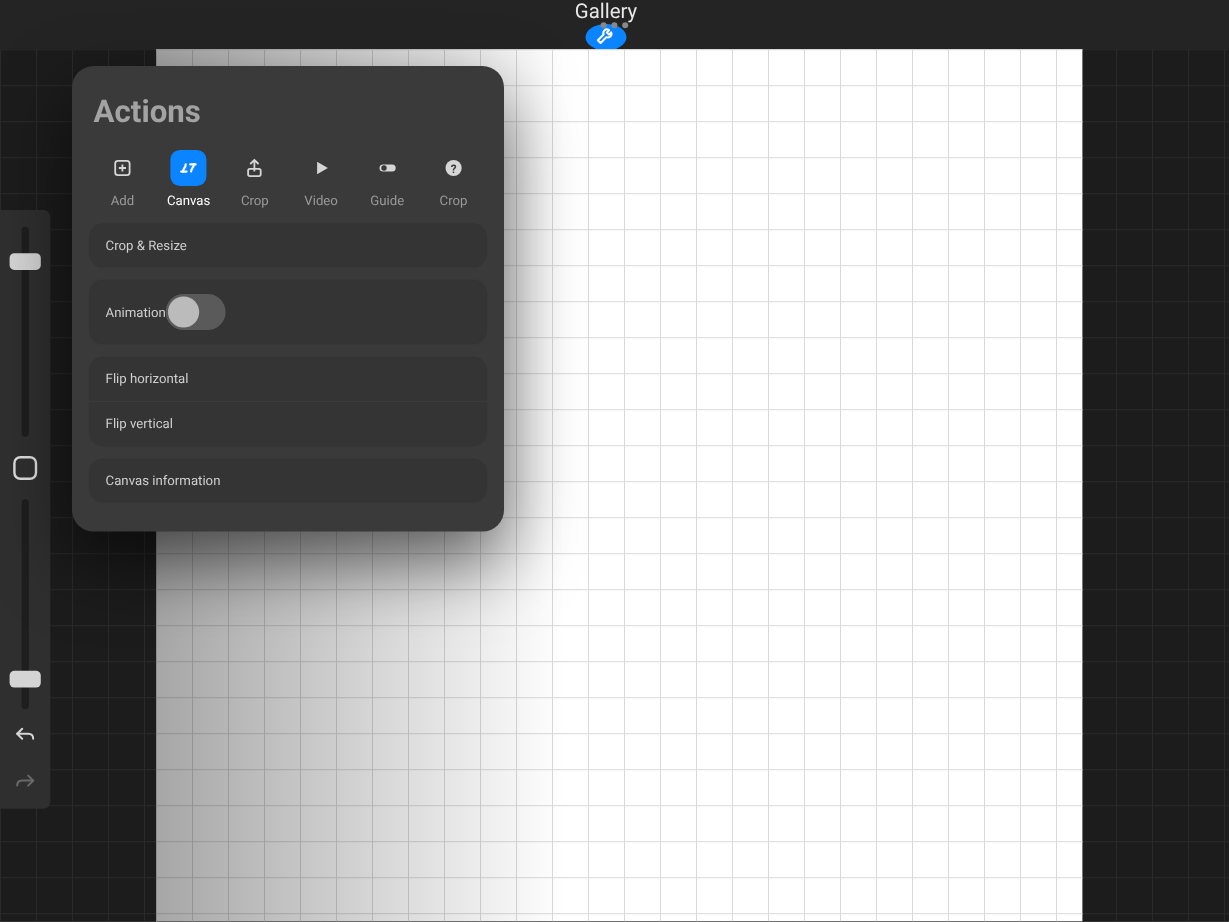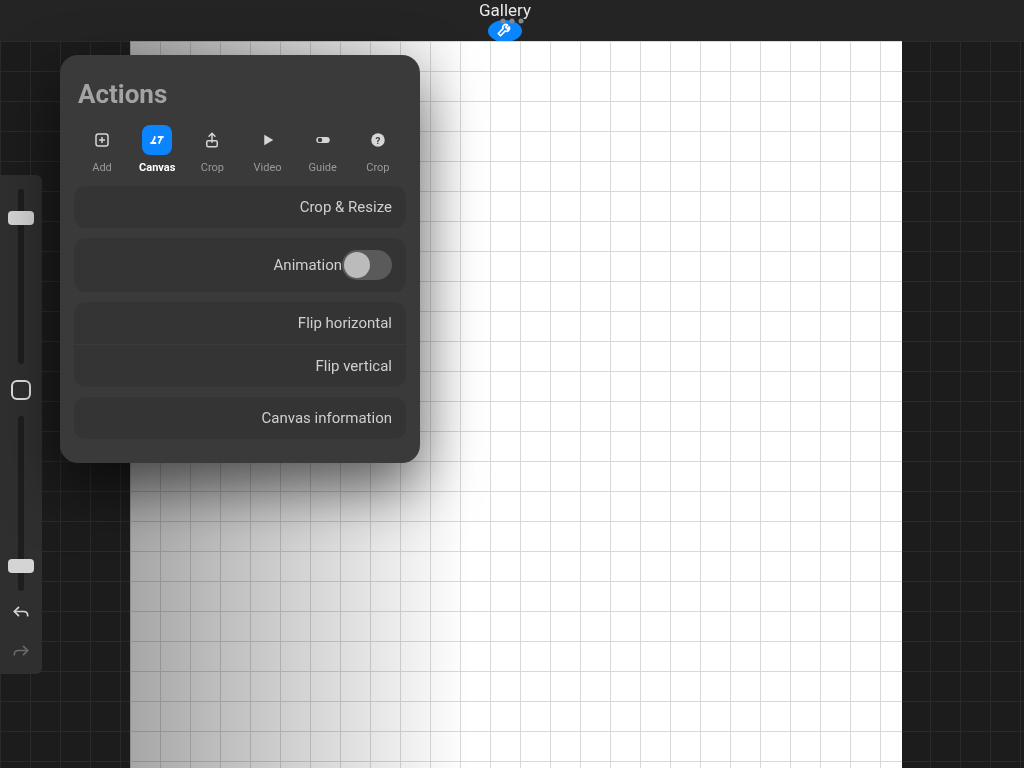--- a/index.html
+++ b/index.html
@@ -53,24 +53,24 @@
 
   
   .popover { position:absolute; left:60px; top:55px; width:360px; background:#3a3a3a; border-radius:18px; box-shadow:0 25px 60px rgba(0,0,0,0.6); padding:18px 14px 14px; color:#ddd; }
   .popover h1 { color:#a3a3a3; font-size:26px; font-weight:700; margin:6px 4px 16px; }
   .tabrow { display:flex; justify-content:space-between; padding:0 4px 12px; }
   .tab { display:flex; flex-direction:column; align-items:center; width:48px; cursor:pointer; }
   .tab .ticon { width:30px; height:30px; border-radius:8px; display:flex; align-items:center; justify-content:center; }
   .tab.active .ticon { background:#0a84ff; }
   .tab .ticon svg { width:18px; height:18px; }
   .tab .tlabel { font-size:11px; margin-top:6px; color:#9a9a9a; }
-  .tab.active .tlabel { color:#fff; font-weight:700; }
+  .tab.active .tlabel { color:#fff; font-weight:400; }
 
   .group { background:#343434; border-radius:12px; margin-bottom:10px; }
-  .row { display:flex; align-items:center; justify-content:flex-end; padding:12px 14px; color:#cfcfcf; font-size:15px; cursor:pointer; }
+  .row { display:flex; align-items:center; justify-content:flex-start; padding:12px 14px; color:#cfcfcf; font-size:11px; cursor:pointer; }
   .row + .row { border-top:1px solid rgba(255,255,255,0.04); }
   .tgl { width:50px; height:30px; background:#5a5a5a; border-radius:15px; position:relative; cursor:pointer; flex-shrink:0; }
   .tgl::after { content:""; position:absolute; width:26px; height:26px; background:#bbb; border-radius:50%; top:2px; left:2px; transition:none; }
   .tgl.on { background:#0a84ff; }
   .tgl.on::after { left:22px; }
 </style>
 </head>
 <body>
 
 <div class="app">

